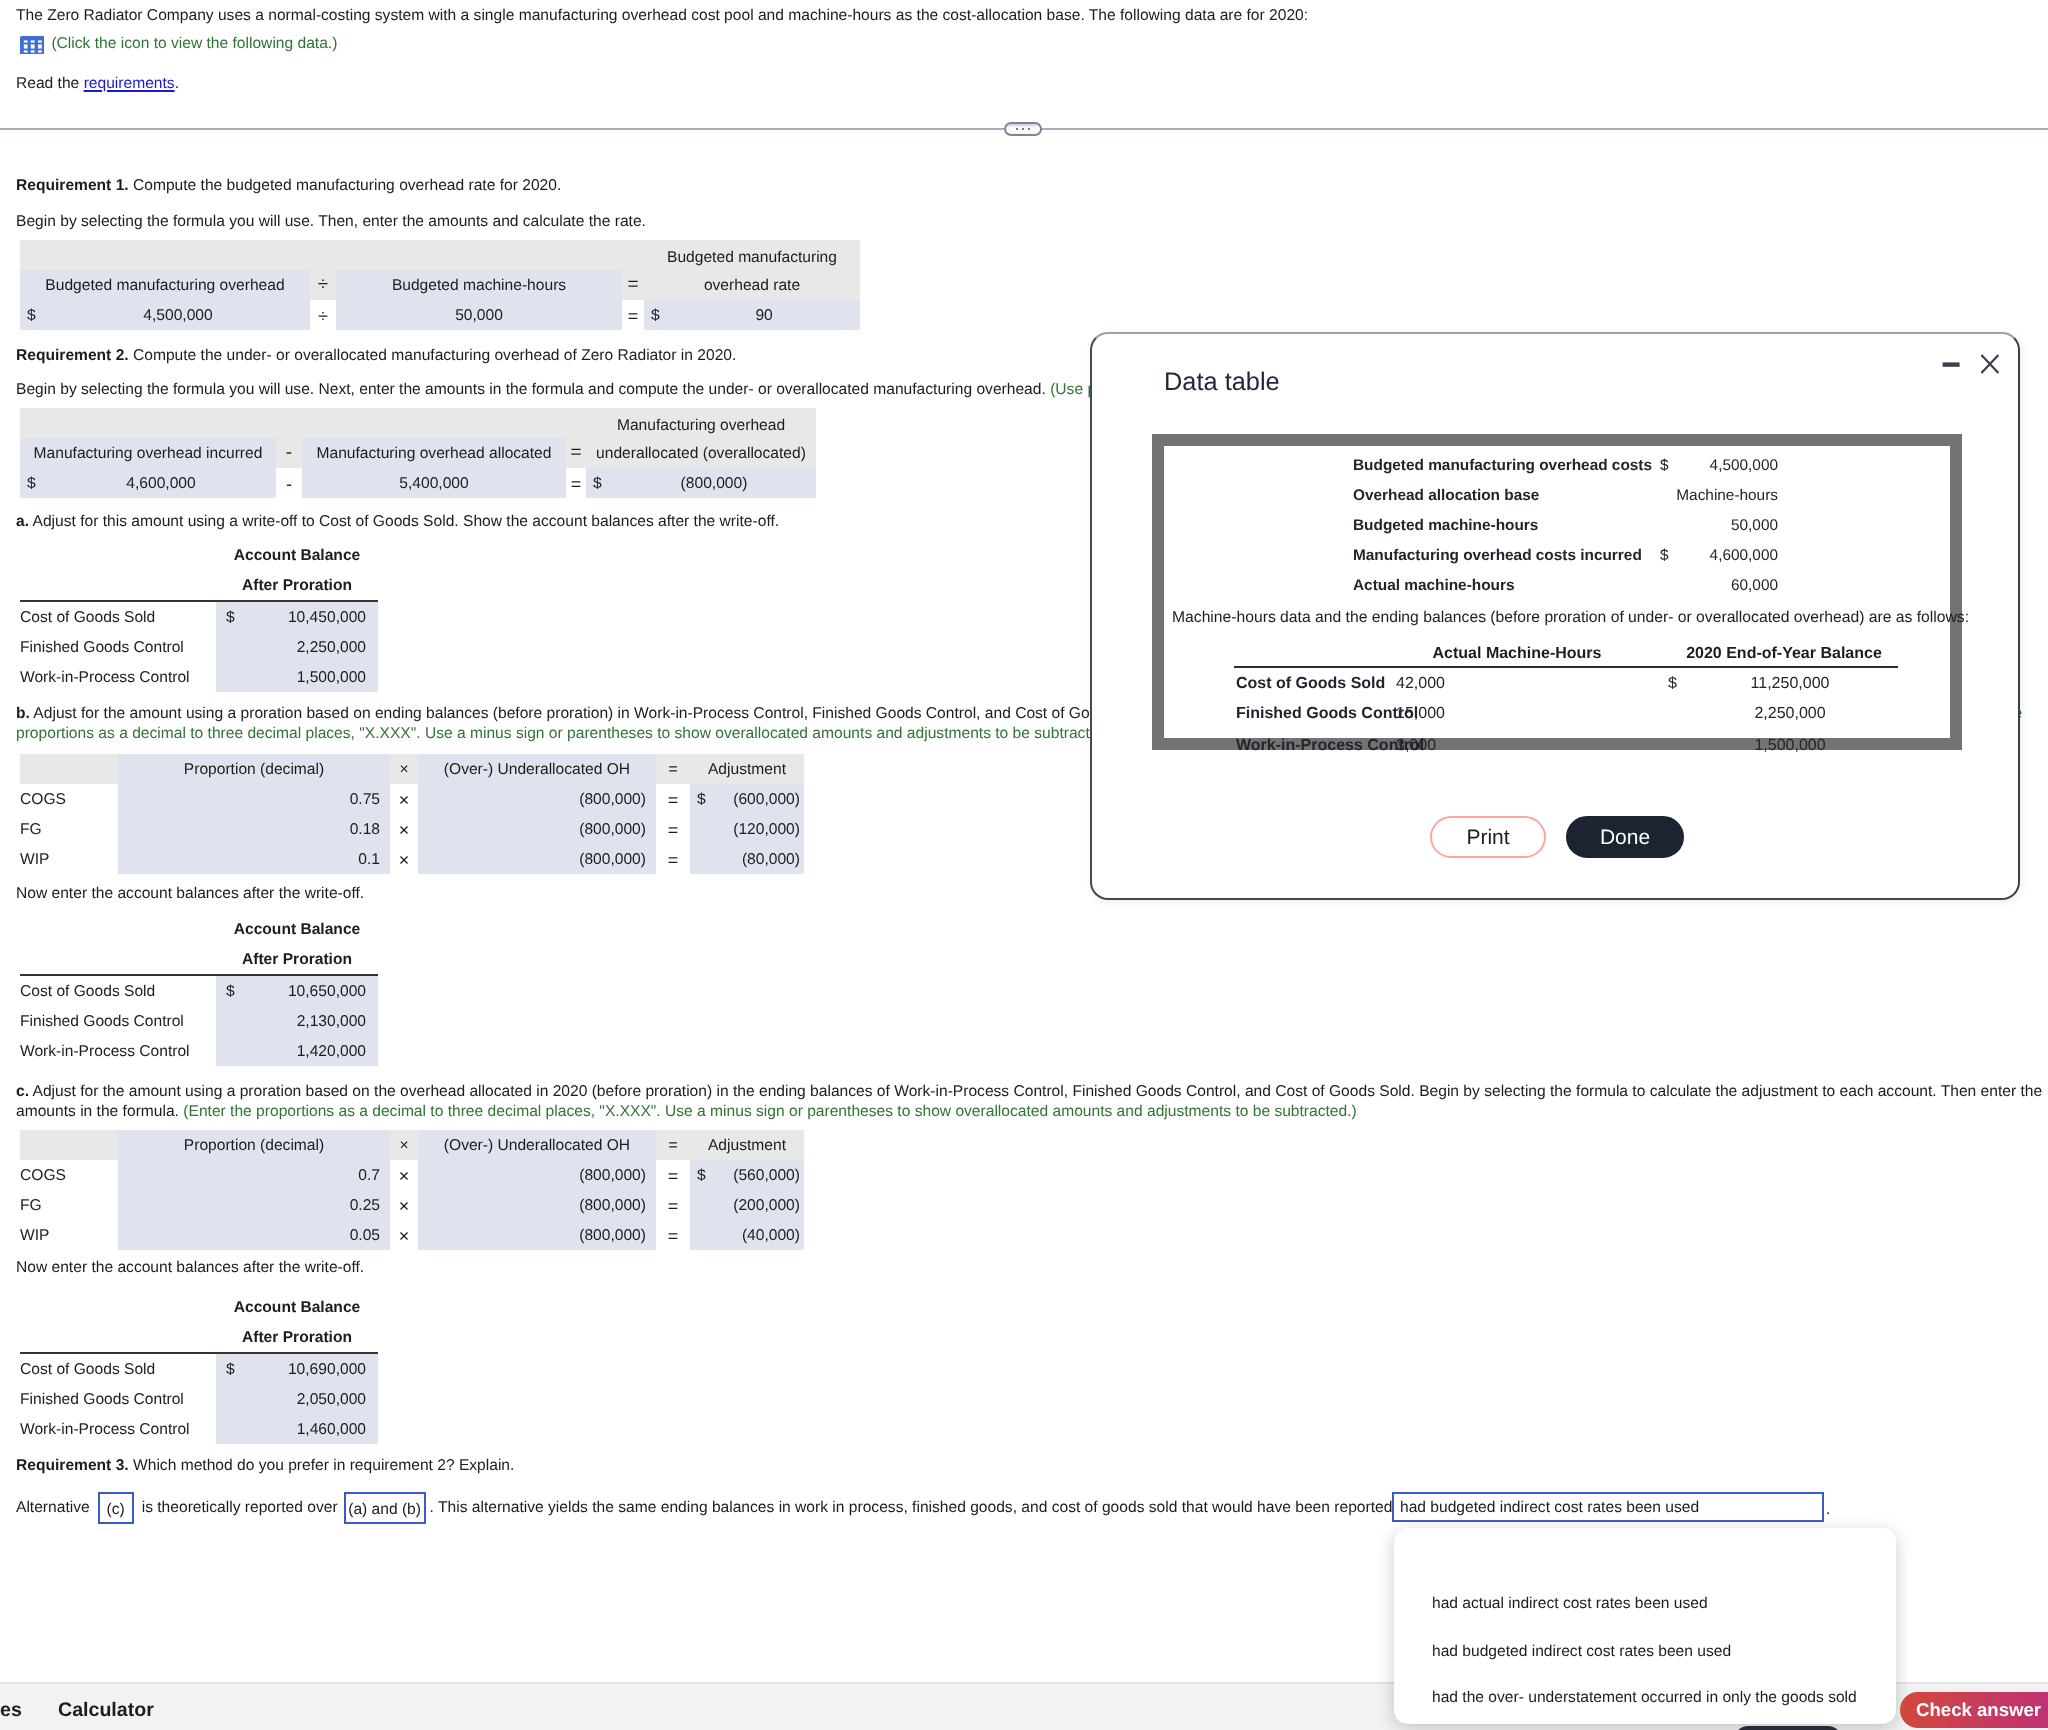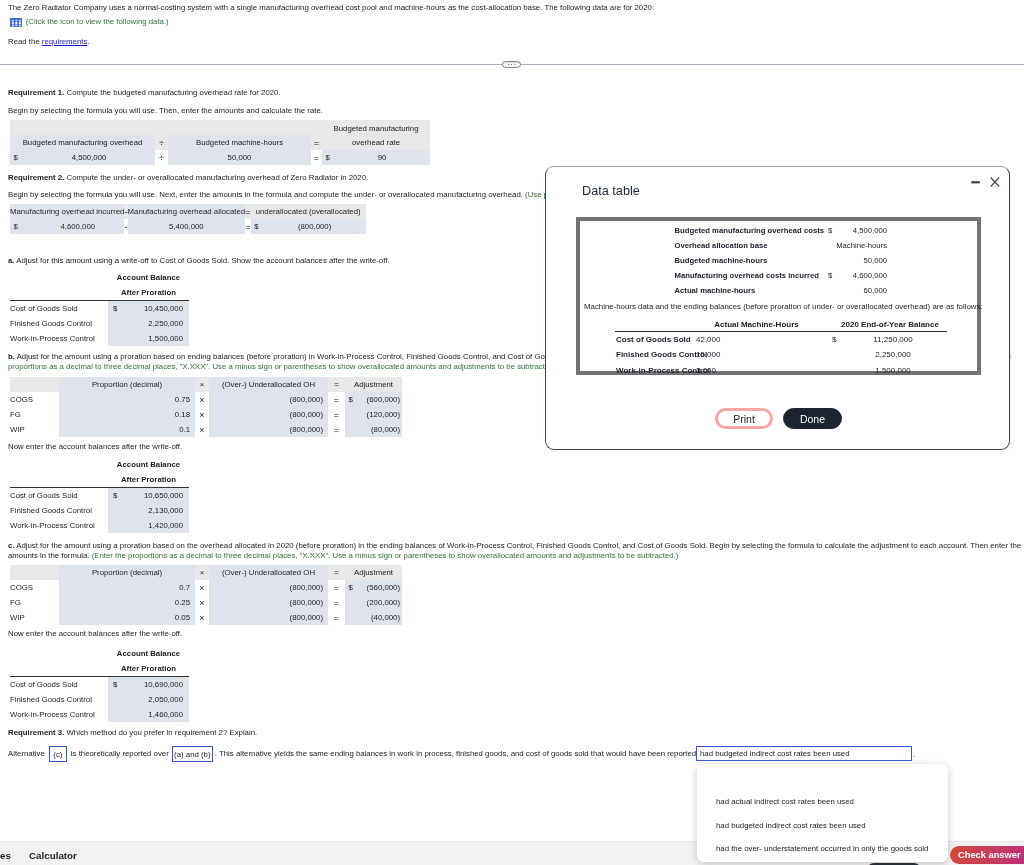--- a/index.html
+++ b/index.html
@@ -47,24 +47,24 @@
   .bigsel { position:absolute; border:1.2px solid #3a5ac8; background:#fff;
             padding:0 3px; font-size:7.8px; display:flex; align-items:center;}
   .dropdown { position:absolute; background:#fff; border-radius:7px; z-index:20;
     box-shadow:0 2px 9px rgba(0,0,0,0.20); }
   .bigsel { z-index:21; }
   .dialog { z-index:30; }
   .dropdown .opt { position:absolute; left:20px; font-size:7.8px; white-space:nowrap; }
   .dialog { position:absolute; background:#fff; border:1px solid #434951; border-top-color:#9ba1a9;
             border-right-color:#3a4049; border-radius:9px;
             box-shadow:1px 1px 4px rgba(0,0,0,0.07); }
-  .dlg-inner { position:absolute; border:4px solid #737373; }
+  .dlg-inner { position:absolute; border:6px solid #737373; }
   .dlgbtn { position:absolute; border-radius:15px; font-size:10.5px; text-align:center;
             display:flex; align-items:center; justify-content:center; }
-  .btn-print { border:3px solid #fca5a5; color:#1b1f2a; background:#fff; }
+  .btn-print { border:1px solid #fca5a5; color:#1b1f2a; background:#fff; }
   .dlgrow { position:absolute; left:0; width:100%; height:15px; font-size:7.7px;
             font-weight:bold; color:#21252e; }
   .dlglbl { position:absolute; left:94.5px; text-align:left; white-space:nowrap; }
   .dlgdol { position:absolute; left:248px; width:10px; text-align:left; font-weight:normal;}
   .dlgval { position:absolute; left:246px; width:61px; text-align:right; font-weight:normal;}
   .dlgrow2 { position:absolute; left:0; width:100%; height:15px; font-size:8.0px; color:#21252e; }
   .sl { position:absolute; left:36px; font-weight:bold; white-space:nowrap; }
   .sm { position:absolute; left:116px; width:113px; text-align:left; }
   .sd { position:absolute; left:252px; width:10px; }
   .sb { position:absolute; left:243px; width:140px; text-align:center; }
@@ -136,20 +136,28 @@
     <td class="inp" style="width:95px;">90</td>
   </tr>
 </tbody>
   </table>
 
 <div class="abs nw" style="left:8px;top:172.5px;"><span class="b">Requirement 2.</span><span> Compute the under- or overallocated manufacturing overhead of Zero Radiator in 2020.</span></div>
 <div class="abs nw" style="left:8px;top:190px;"><span>Begin by selecting the formula you will use. Next, enter the amounts in the formula and compute the under- or overallocated manufacturing overhead. </span><span class="green">(Use parentheses or a minus sign for overallocated amounts.)</span></div>
 
 <table class="ws" style="left:10px;top:204px;">
   <tbody>
+      <tr>
+    <td class="hd" style="width:13px;"></td>
+    <td class="hd" style="width:115px;"></td>
+    <td class="hd" style="width:13px;"></td>
+    <td class="hd" style="width:132px;"></td>
+    <td class="hd" style="width:10px;"></td>
+    <td class="hd" colspan="2" style="width:115px;text-align:center;vertical-align:bottom;">Manufacturing overhead</td>
+  </tr>
   <tr>
     <td class="inp" colspan="2">Manufacturing overhead incurred</td>
     <td class="hd2 opc">-</td>
     <td class="inp">Manufacturing overhead allocated</td>
     <td class="hd2 opc">=</td>
     <td class="hd2" colspan="2">underallocated (overallocated)</td>
   </tr>
   <tr>
     <td class="dol">$</td>
     <td class="inp">4,600,000</td>

